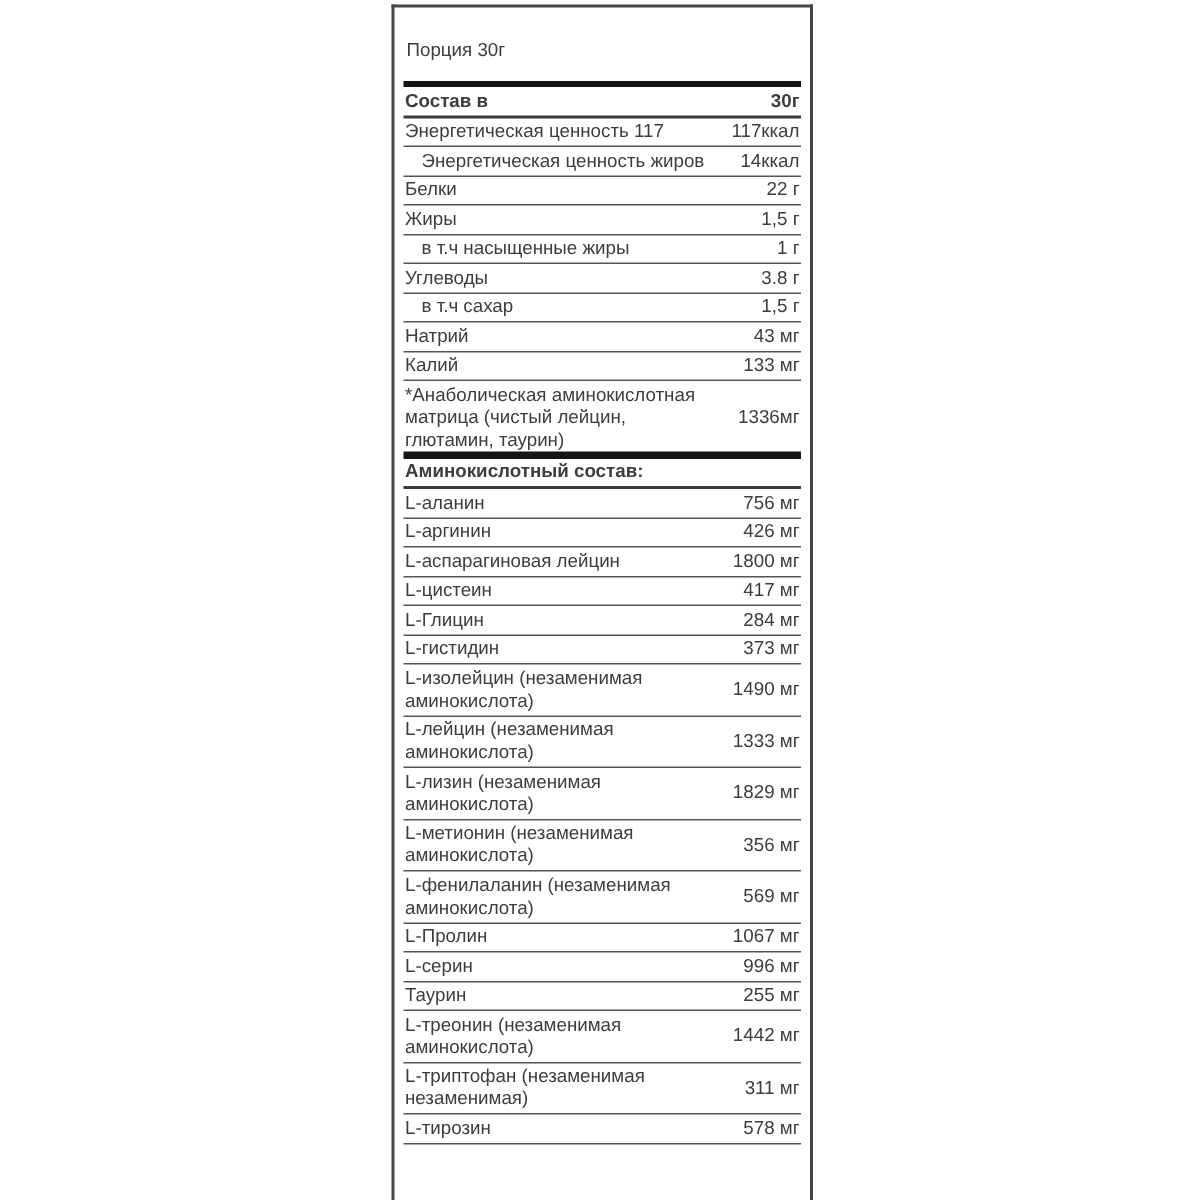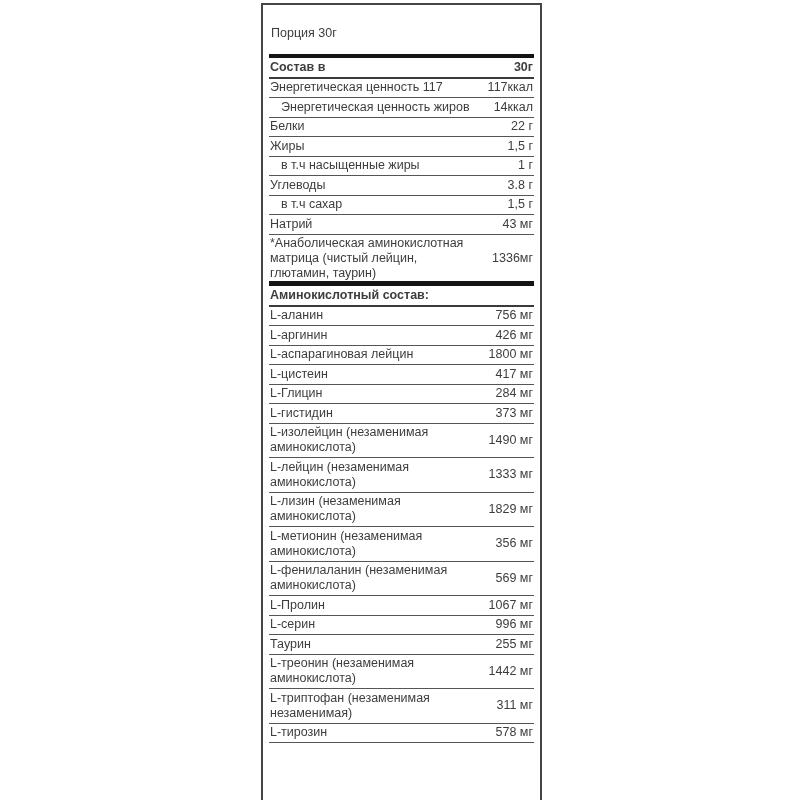--- a/index.html
+++ b/index.html
@@ -118,20 +118,24 @@
         </div>
         <div class="row indent">
           <span class="name">в т.ч сахар</span>
           <span class="amount">1,5 г</span>
         </div>
         <div class="row">
           <span class="name">Натрий</span>
           <span class="amount">43 мг</span>
         </div>
         <div class="row">
+          <span class="name">Калий</span>
+          <span class="amount">133 мг</span>
+        </div>
+        <div class="row">
           <span class="name">*Анаболическая аминокислотная матрица (чистый лейцин, глютамин, таурин)</span>
           <span class="amount">1336мг</span>
         </div>
       </div>
 
     <div class="thick-bar big"></div>
 
     <div class="row header-row">
       <span class="name">Аминокислотный состав:</span>
     </div>

